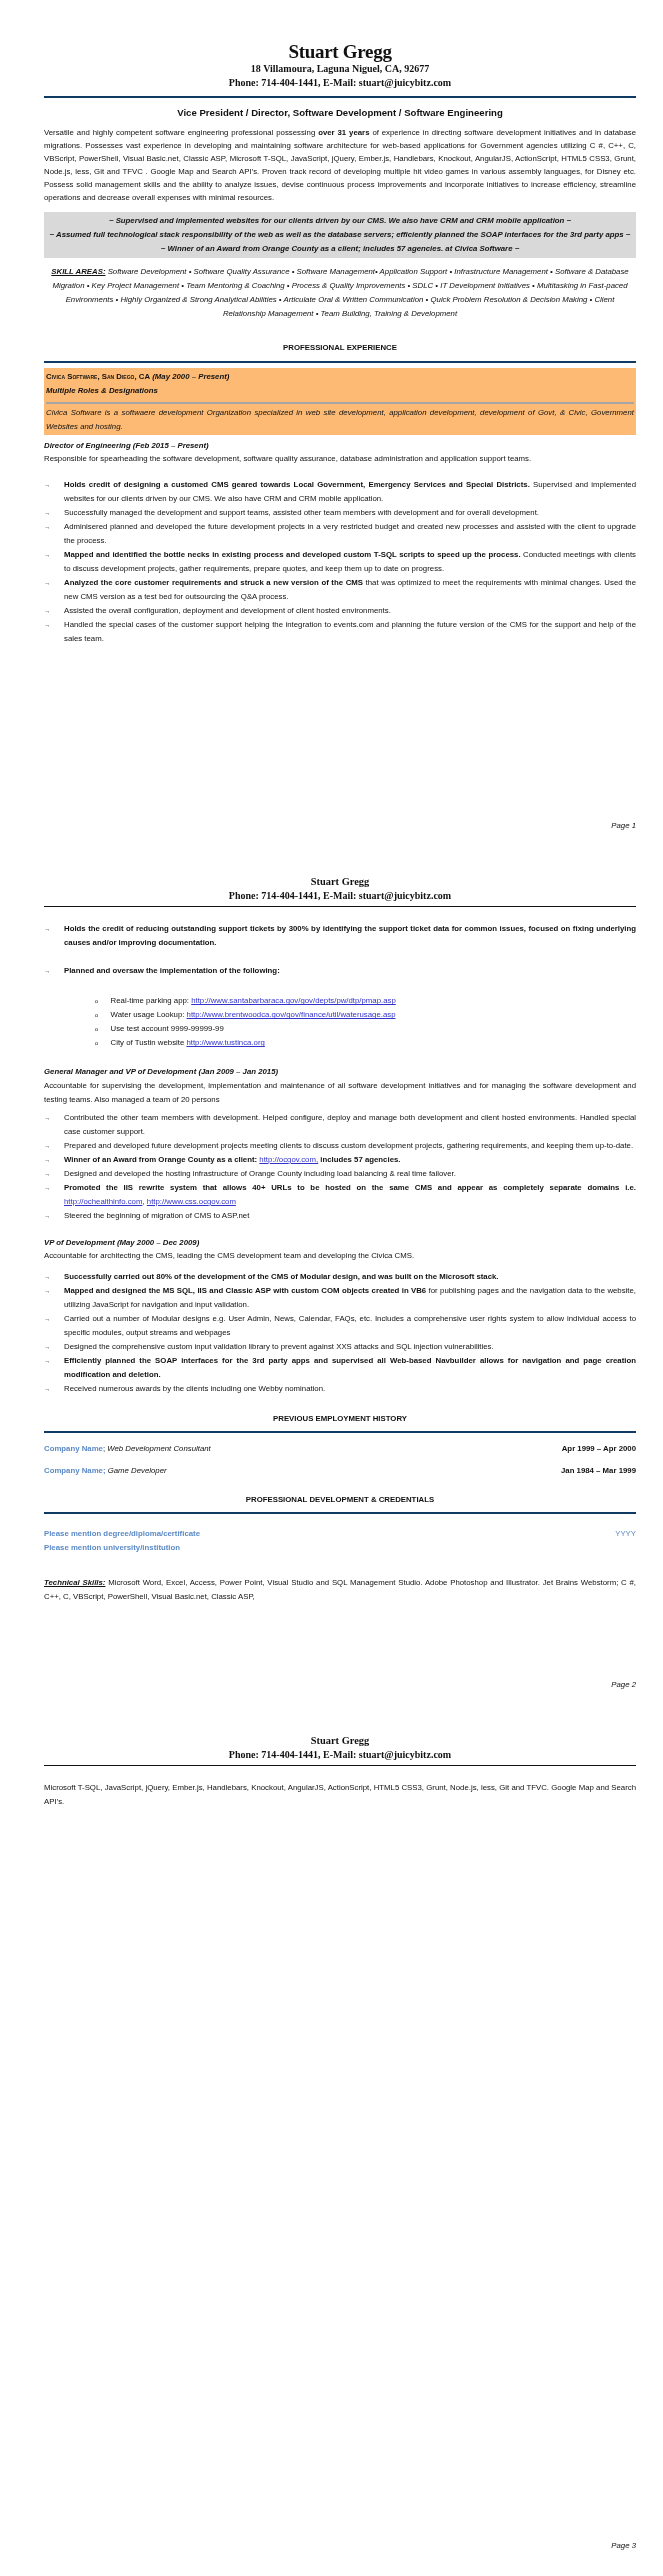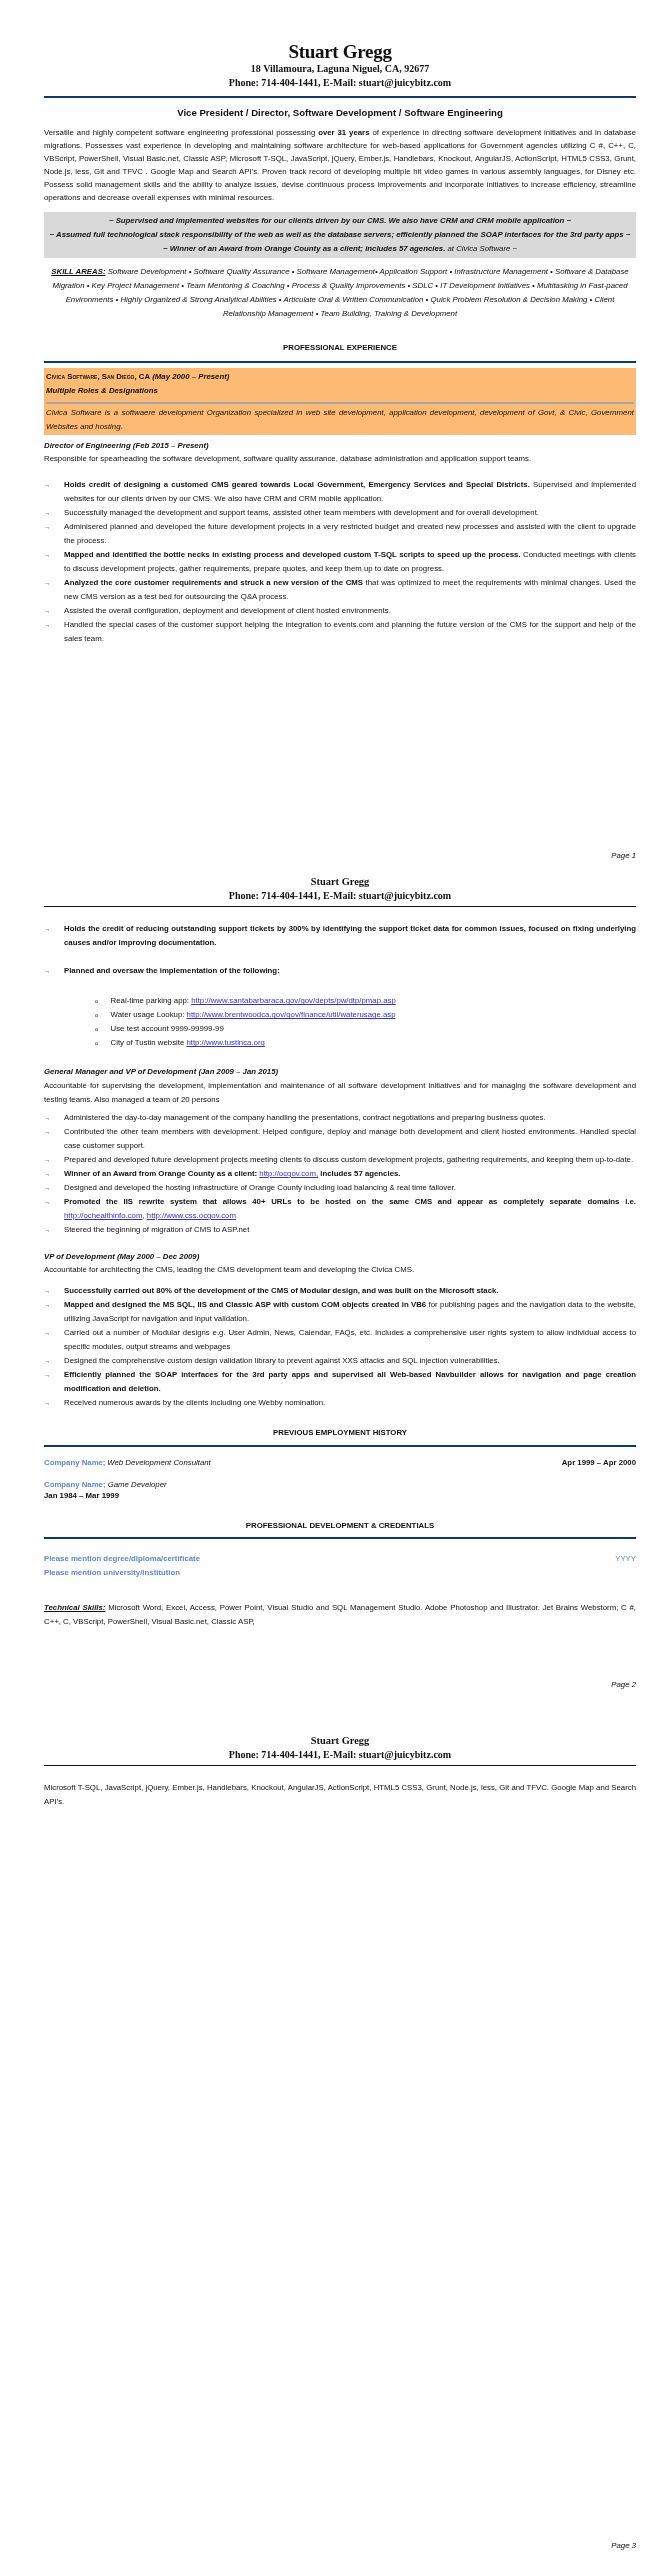--- a/index.html
+++ b/index.html
@@ -13,21 +13,21 @@
   .name-big { font-size: 19px; line-height: 21px; margin-top: 41px; letter-spacing: -0.3px; }
   .addr { font-size: 10px; line-height: 13.5px; }
   .rule-navy { height: 2.6px; background: #0e3a63; margin-top: 6.8px; }
   .rule-black { height: 1px; background: #111; margin-top: 3.1px; }
   .name-small { font-size: 10.4px; line-height: 14.6px; margin-top: 15.6px; }
   .title { text-align: center; font-weight: bold; font-size: 9.6px; margin-top: 8.3px; line-height: 12.5px; }
   p { margin: 0; }
   .just { text-align: justify; font-size: 7.8px; line-height: 13px; }
   .mt14 { margin-top: 7.3px; }
   .graybox { background: #d9d9d9; padding: 2.1px 2.1px; margin-top: 7.3px; text-align: center; font-style: italic; font-weight: bold; font-size: 7.8px; line-height: 14px; }
-  .graybox .norm { font-weight: normal; }
+  .graybox .norm { font-weight: bold; }
   .skills { text-align: center; font-style: italic; font-size: 7.8px; line-height: 14px; margin-top: 7.3px; }
   .skills .lbl { font-weight: bold; text-decoration: underline; }
   .sec-title { text-align: center; font-weight: bold; font-size: 7.8px; line-height: 10.4px; margin-top: 22px; }
   .sec-rule { height: 2.1px; background: #0e3a63; margin-top: 7.3px; }
   .cbox { background: #fdba74; margin-top: 5.2px; padding: 1.6px 2.1px 0 2.1px; }
   .cbox .co { font-weight: bold; font-size: 7.8px; line-height: 14px; }
   .cbox .sc { font-variant: small-caps; }
   .cbox .it { font-style: italic; }
   .cbox .roles { font-weight: bold; font-style: italic; font-size: 7.8px; line-height: 14px; }
   .cbox .divider { height: 1.6px; background: #a6a6a6; margin-top: 4.2px; }
@@ -88,21 +88,21 @@
     <ul class="arrows" style="margin-top:12.5px;">
       <li><span class="arr">→</span><b>Holds credit of designing a customed CMS geared towards Local Government, Emergency Services and Special Districts.</b><span> Supervised and implemented websites for our clients driven by our CMS. We also have CRM and CRM mobile application.</span></li>
       <li><span class="arr">→</span><span>Successfully managed the development and support teams, assisted other team members with development and for overall development.</span></li>
       <li><span class="arr">→</span><span>Adminisered planned and developed the future development projects in a very restricted budget and created new processes and assisted with the client to upgrade the process.</span></li>
       <li><span class="arr">→</span><b>Mapped and identified the bottle necks in existing process and developed custom T-SQL scripts to speed up the process.</b><span> Conducted meetings with clients to discuss development projects, gather requirements, prepare quotes, and keep them up to date on progress.</span></li>
       <li><span class="arr">→</span><b>Analyzed the core customer requirements and struck a new version of the CMS</b><span> that was optimized to meet the requirements with minimal changes. Used the new CMS version as a test bed for outsourcing the Q&amp;A process.</span></li>
       <li><span class="arr">→</span><span>Assisted the overall configuration, deployment and development of client hosted environments.</span></li>
       <li><span class="arr">→</span><span>Handled the special cases of the customer support helping the integration to events.com and planning the future version of the CMS for the support and help of the sales team.</span></li>
     </ul>
   </div>
-  <div class="pagenum" style="top:851px;">Page 1</div>
+  <div class="pagenum" style="top:821px;">Page 1</div>
 </div>
 
 <div class="page" id="p2">
   <div class="inner" style="top:0;">
     <div class="hdr">
       <div class="name-small">Stuart Gregg</div>
       <div class="addr">Phone: 714-404-1441, E-Mail: stuart@juicybitz.com</div>
     </div>
     <div class="rule-black"></div>
 
@@ -114,49 +114,48 @@
       <li><span class="dot">o</span><span>Real-time parking app: </span><a class="lnk">http://www.santabarbaraca.gov/gov/depts/pw/dtp/pmap.asp</a></li>
       <li><span class="dot">o</span><span>Water usage Lookup: </span><a class="lnk">http://www.brentwoodca.gov/gov/finance/util/waterusage.asp</a></li>
       <li><span class="dot">o</span><span>Use test account 9999-99999-99</span></li>
       <li><span class="dot">o</span><span>City of Tustin website </span><a class="lnk">http://www.tustinca.org</a></li>
     </ul>
 
     <div class="role" style="margin-top:13.5px;">General Manager and VP of Development (Jan 2009 – Jan 2015)</div>
     <p class="just" style="line-height:14px;">Accountable for supervising the development, implementation and maintenance of all software development initiatives and for managing the software development and testing teams. Also managed a team of 20 persons</p>
 
     <ul class="arrows" style="margin-top:4.2px;">
-      <li><span class="arr">→</span><span>Administered the day-to-day management of the company handling the presentations, contract negotiations and preparing business quotes.</span></li>
       <li><span class="arr">→</span><span>Contributed the other team members with development. Helped configure, deploy and manage both development and client hosted environments. Handled special case customer support.</span></li>
       <li><span class="arr">→</span><span>Prepared and developed future development projects meeting clients to discuss custom development projects, gathering requirements, and keeping them up-to-date.</span></li>
       <li><span class="arr">→</span><b>Winner of an Award from Orange County as a client: </b><a class="lnk">http://ocgov.com,</a><b> includes 57 agencies.</b></li>
       <li><span class="arr">→</span><span>Designed and developed the hosting infrastructure of Orange County including load balancing &amp; real time failover.</span></li>
       <li><span class="arr">→</span><b>Promoted the IIS rewrite system that allows 40+ URLs to be hosted on the same CMS and appear as completely separate domains i.e. </b><a class="lnk">http://ochealthinfo.com</a><span>, </span><a class="lnk">http://www.css.ocgov.com</a></li>
       <li><span class="arr">→</span><span>Steered the beginning of migration of CMS to ASP.net</span></li>
     </ul>
 
     <div class="role" style="margin-top:13.5px;">VP of Development (May 2000 – Dec 2009)</div>
     <p class="just" style="line-height:14px;">Accountable for architecting the CMS, leading the CMS development team and developing the Civica CMS.</p>
 
     <ul class="arrows" style="margin-top:7.3px;">
       <li><span class="arr">→</span><b>Successfully carried out 80% of the development of the CMS of Modular design, and was built on the Microsoft stack.</b></li>
       <li><span class="arr">→</span><b>Mapped and designed the MS SQL, IIS and Classic ASP with custom COM objects created in VB6</b><span> for publishing pages and the navigation data to the website, utilizing JavaScript for navigation and input validation.</span></li>
       <li><span class="arr">→</span><span>Carried out a number of Modular designs e.g. User Admin, News, Calendar, FAQs, etc. Includes a comprehensive user rights system to allow individual access to specific modules, output streams and webpages</span></li>
-      <li><span class="arr">→</span><span>Designed the comprehensive custom design validation library to prevent against XXS attacks and SQL injection vulnerabilities.</span></li>
+      <li><span class="arr">→</span><span>Designed the comprehensive custom input validation library to prevent against XXS attacks and SQL injection vulnerabilities.</span></li>
       <li><span class="arr">→</span><b>Efficiently planned the SOAP interfaces for the 3rd party apps and supervised all Web-based Navbuilder allows for navigation and page creation modification and deletion.</b></li>
       <li><span class="arr">→</span><span>Received numerous awards by the clients including one Webby nomination.</span></li>
     </ul>
 
     <div class="sec-title" style="margin-top:17.7px;">PREVIOUS EMPLOYMENT HISTORY</div>
     <div class="sec-rule" style="margin-top:6.2px;"></div>
 
     <div class="emp-row" style="margin-top:10.4px;">
       <span><span class="blue">Company Name</span><span>;</span><span class="pos"> Web Development Consultant</span></span>
       <span class="dates">Apr 1999 – Apr 2000</span>
     </div>
-    <div class="emp-row" style="margin-top:10px;flex-direction:column;">
+    <div class="emp-row" style="margin-top:10px;">
       <span><span class="blue">Company Name;</span><span></span><span class="pos"> Game Developer</span></span>
       <span class="dates">Jan 1984 – Mar 1999</span>
     </div>
 
     <div class="sec-title" style="margin-top:19px;">PROFESSIONAL DEVELOPMENT &amp; CREDENTIALS</div>
     <div class="sec-rule" style="margin-top:6.2px;"></div>
 
     <div class="emp-row" style="margin-top:13px; line-height:14px;">
       <span class="blue">Please mention degree/diploma/certificate</span>
       <span class="blue" style="font-weight:normal;">YYYY</span>

